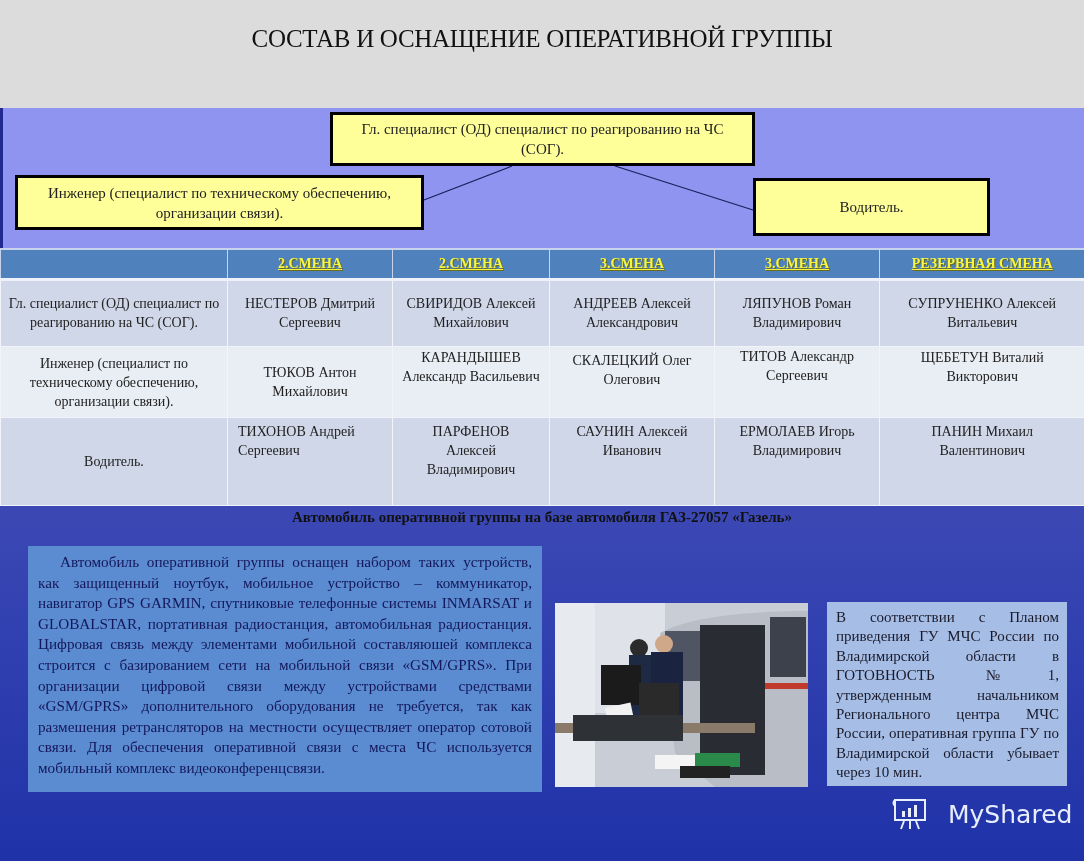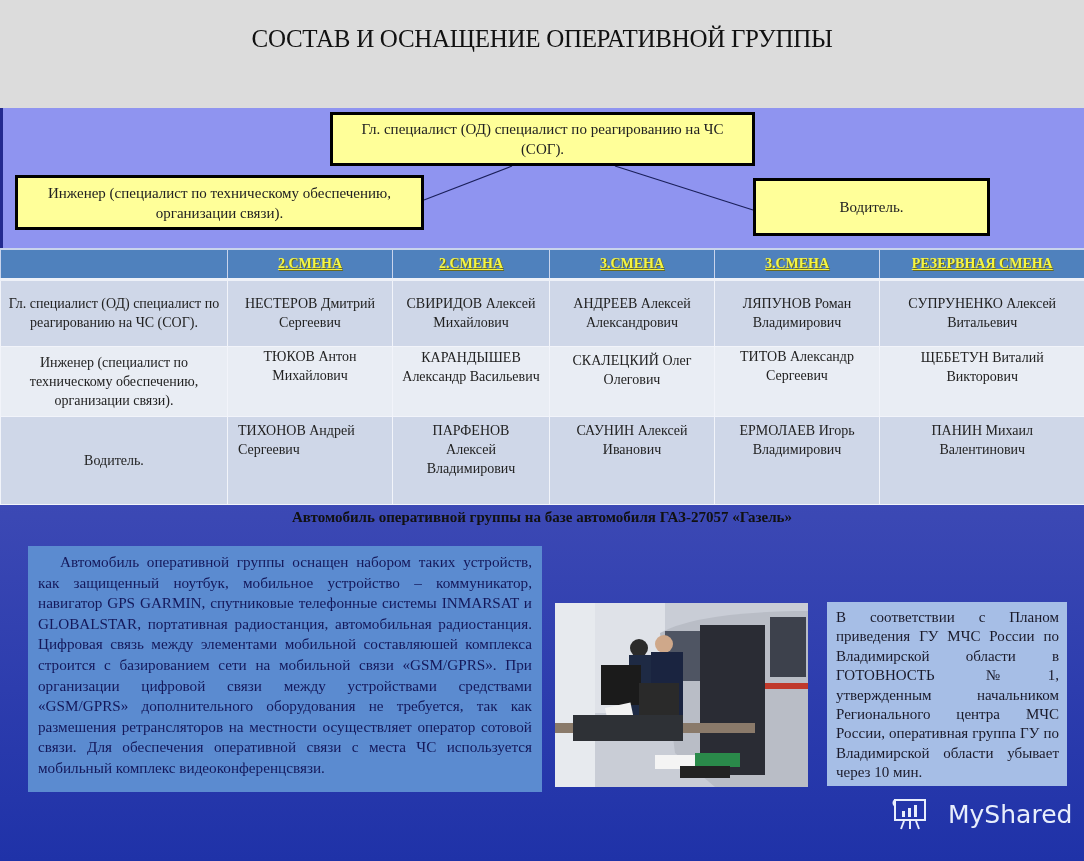--- a/index.html
+++ b/index.html
@@ -151,21 +151,21 @@
       <tr class="r1">
         <td class="role">Гл. специалист (ОД) специалист по реагированию на ЧС (СОГ).</td>
         <td>НЕСТЕРОВ Дмитрий Сергеевич</td>
         <td>СВИРИДОВ Алексей Михайлович</td>
         <td>АНДРЕЕВ Алексей Александрович</td>
         <td>ЛЯПУНОВ Роман Владимирович</td>
         <td>СУПРУНЕНКО Алексей Витальевич</td>
       </tr>
       <tr class="r2">
         <td class="role">Инженер (специалист по техническому обеспечению, организации связи).</td>
-        <td style="padding:0 18px">ТЮКОВ Антон Михайлович</td>
+        <td style="padding:16px 18px">ТЮКОВ Антон Михайлович</td>
         <td>КАРАНДЫШЕВ Александр Васильевич</td>
         <td style="padding:4px 20px">СКАЛЕЦКИЙ Олег Олегович</td>
         <td style="padding:0 4px">ТИТОВ Александр Сергеевич</td>
         <td>ЩЕБЕТУН Виталий Викторович</td>
       </tr>
       <tr class="r3">
         <td class="role">Водитель.</td>
         <td class="lefty">ТИХОНОВ Андрей Сергеевич</td>
         <td style="padding:4px 22px 6px">ПАРФЕНОВ Алексей Владимирович</td>
         <td>САУНИН Алексей Иванович</td>

